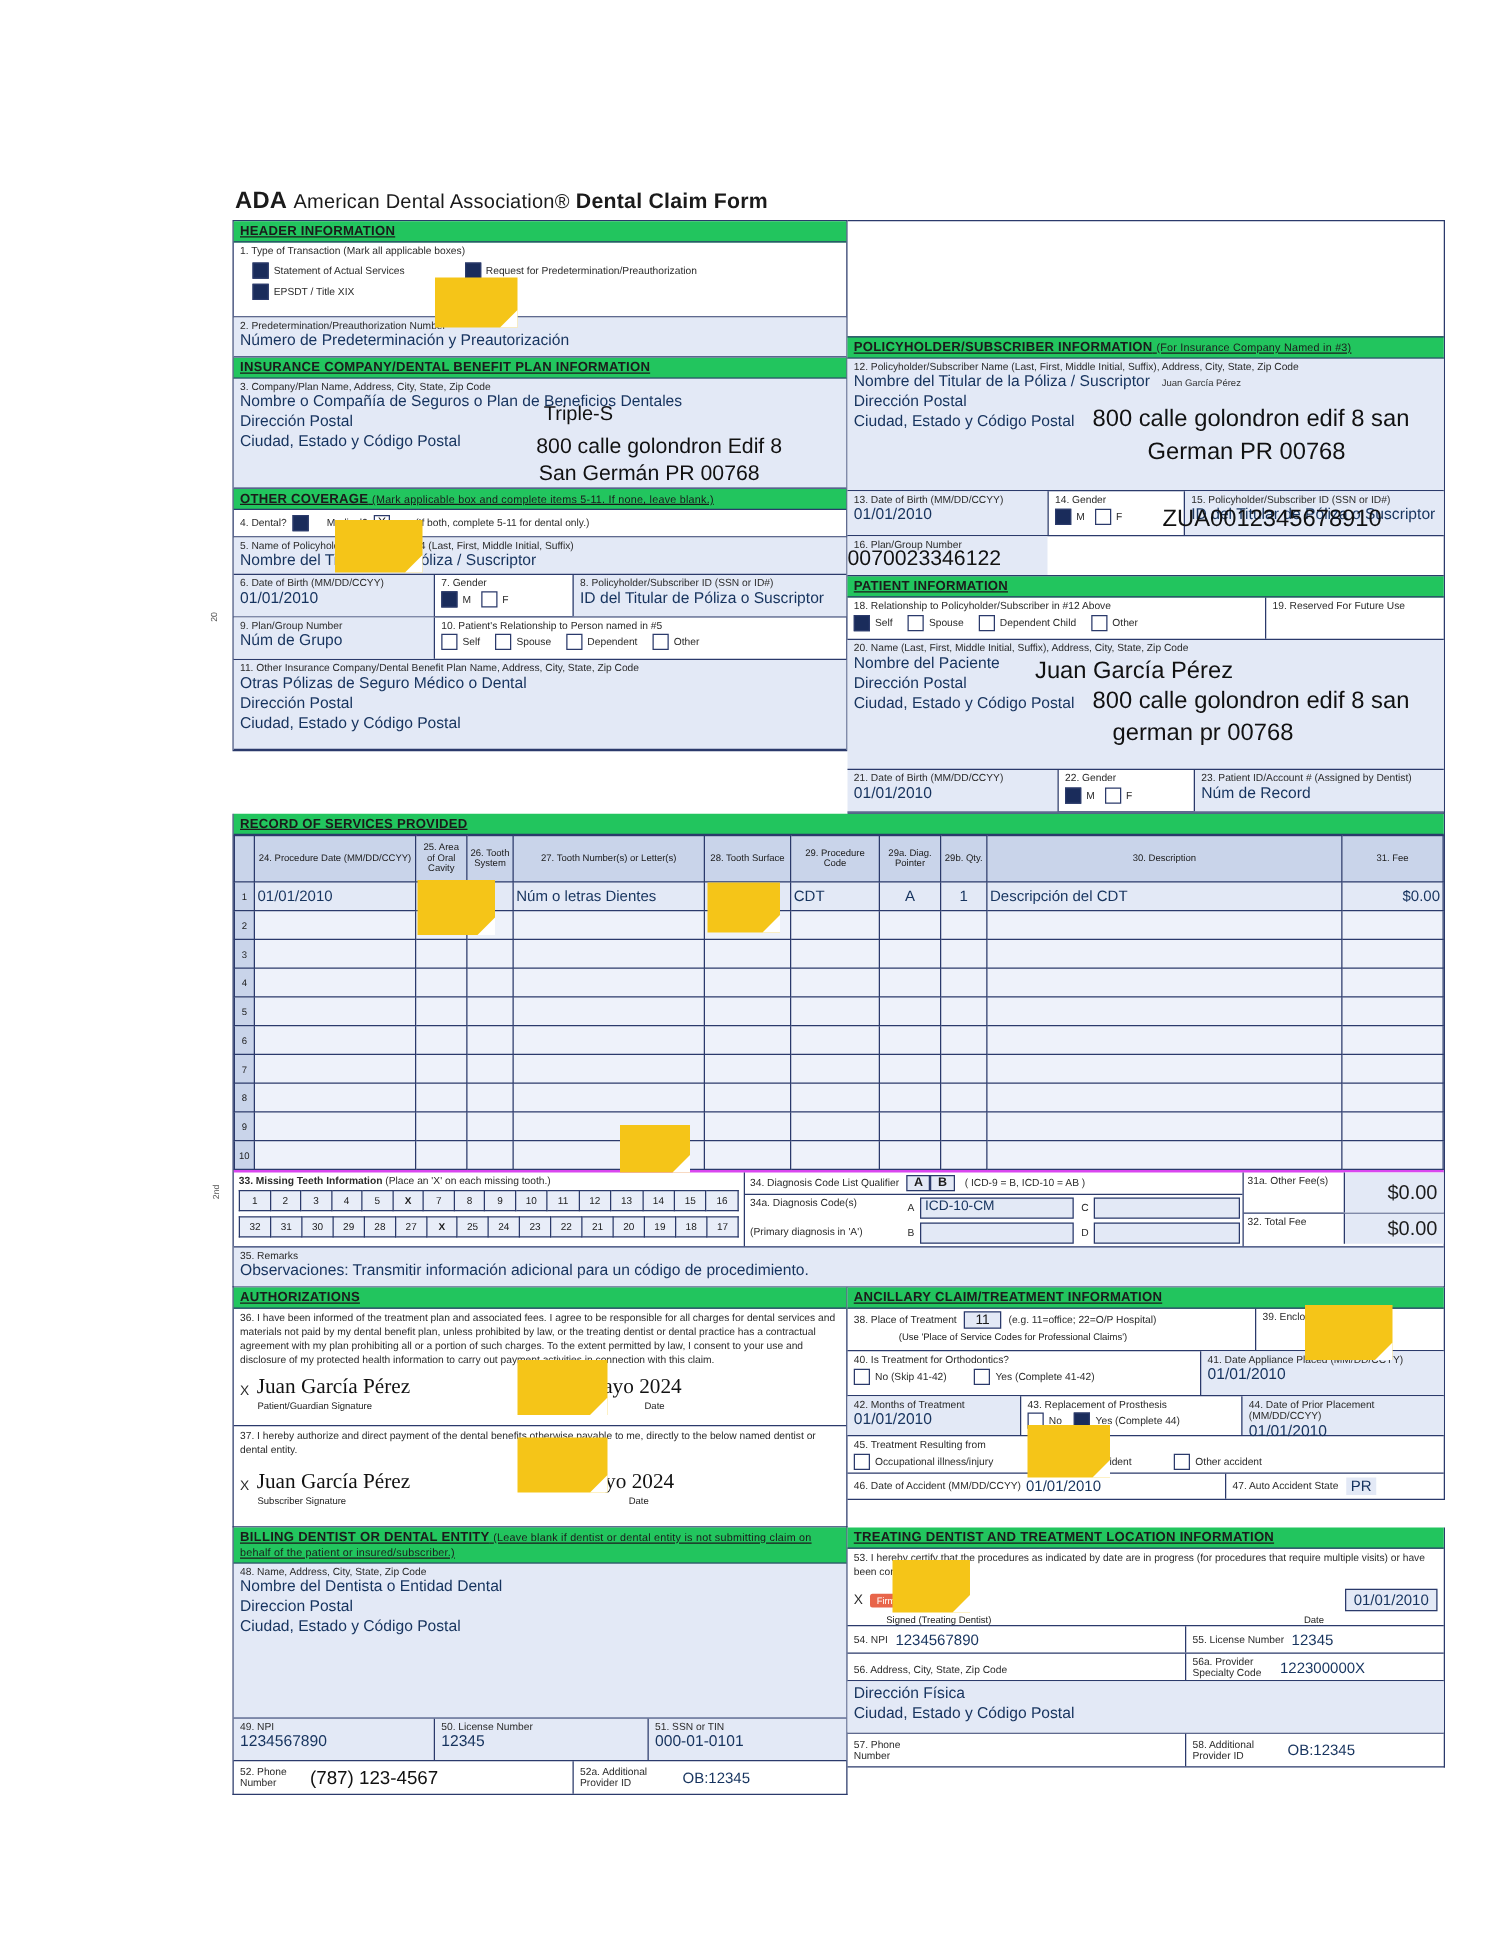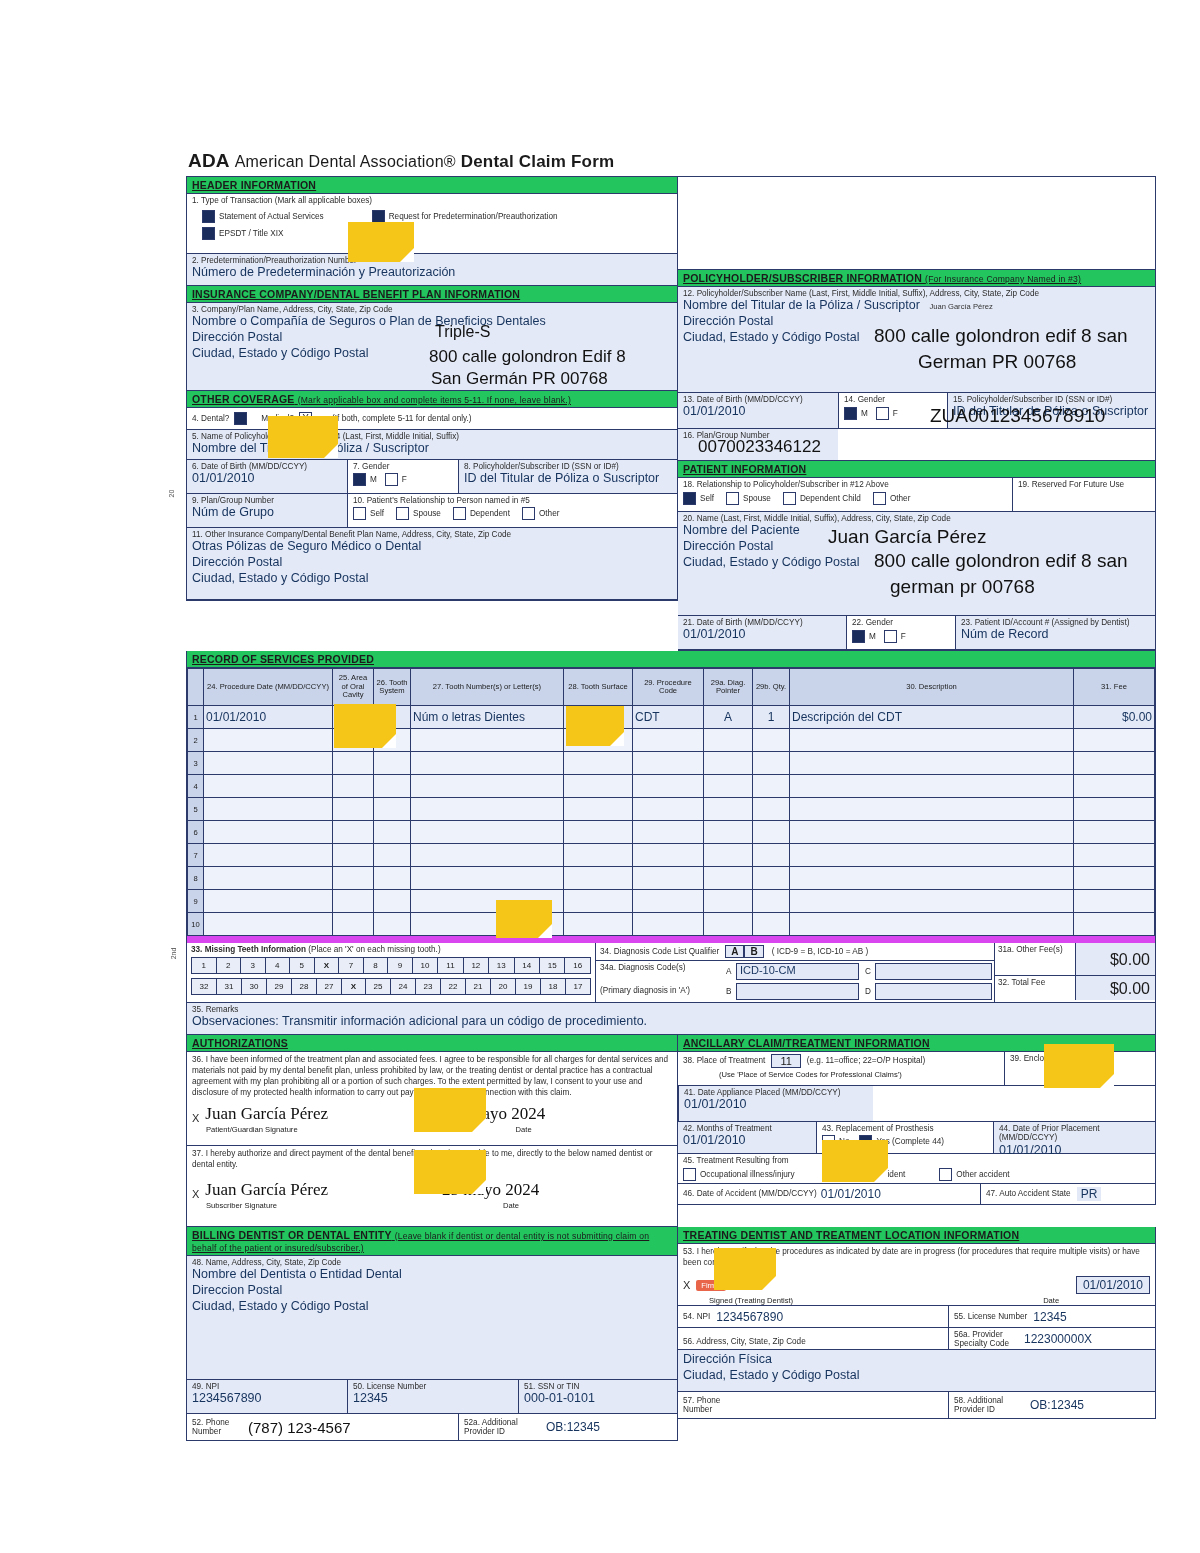--- a/index.html
+++ b/index.html
@@ -195,21 +195,21 @@
         <div class="bl blue flex1" style="padding:2px 5px;position:relative">
           <div class="lbl">15. Policyholder/Subscriber ID (SSN or ID#)</div>
           <div class="sp">ID del Titular de Póliza o Suscriptor</div>
           <div class="hand" style="position:absolute;left:-18px;top:12px;font-size:19px;white-space:nowrap">ZUA0012345678910</div>
         </div>
       </div>
 
       <div class="row cell" style="height:32px;padding:0">
         <div class="blue" style="width:150px;padding:2px 5px;position:relative">
           <div class="lbl">16. Plan/Group Number</div>
-          <div class="hand" style="position:absolute;left:20px;top:8px;font-size:17px;">0070023346122</div>
+          <div class="hand" style="position:absolute;left:0;top:8px;font-size:17px;">0070023346122</div>
         </div>
       </div>
 
       <div class="bar">PATIENT INFORMATION</div>
 
       <div class="row cell" style="height:34px;padding:0">
         <div class="flex1" style="padding:2px 5px">
           <div class="lbl">18. Relationship to Policyholder/Subscriber in #12 Above</div>
           <div style="display:flex;align-items:center;margin-top:3px">
             <span class="chk f"></span>
@@ -402,21 +402,21 @@
             <td></td>
             <td></td>
             <td></td>
             <td></td>
             <td></td>
             <td></td>
           </tr>
     </tbody>
       </table>
 
-    <div class="row" style="border-top:7px solid #d946ef">
+    <div class="row" style="border-top:2px solid #d946ef">
       <div style="width:400px;padding:2px 4px 3px 4px;border-right:1px solid #2b3a6b">
         <div class="lbl">
           <b>33. Missing Teeth Information</b>
           <span>(Place an 'X' on each missing tooth.)</span>
         </div>
         <table class="teeth" style="border-collapse:collapse;margin-top:3px">
           <tbody>
               <tr>
             <td>1</td>
             <td>2</td>
@@ -555,20 +555,29 @@
         </div>
         <div class="bl" style="width:140px;padding:2px 5px">
           <div class="lbl">39. Enclosures (Y or N)</div>
           <div style="text-align:center;margin-top:2px">
             <span style="border:1px solid #2b3a6b;background:#e3e9f6;font-size:12px;padding:0 6px;color:#16335e">N</span>
           </div>
         </div>
       </div>
 
       <div class="row cell" style="height:36px;padding:0">
+        <div class="flex1" style="padding:2px 5px">
+          <div class="lbl">40. Is Treatment for Orthodontics?</div>
+          <div style="display:flex;align-items:center;margin-top:3px">
+            <span class="chk"></span>
+              <span class="lbl">No  (Skip 41-42)</span>
+            <span class="chk" style="margin-left:22px"></span>
+              <span class="lbl">Yes  (Complete 41-42)</span>
+          </div>
+        </div>
         <div class="bl blue" style="width:184px;padding:2px 5px">
           <div class="lbl">41. Date Appliance Placed (MM/DD/CCYY)</div>
           <div class="sp">01/01/2010</div>
         </div>
       </div>
 
       <div class="row cell" style="height:32px;padding:0">
         <div class="blue" style="width:128px;padding:2px 5px">
           <div class="lbl">42. Months of Treatment</div>
           <div class="sp">01/01/2010</div>

